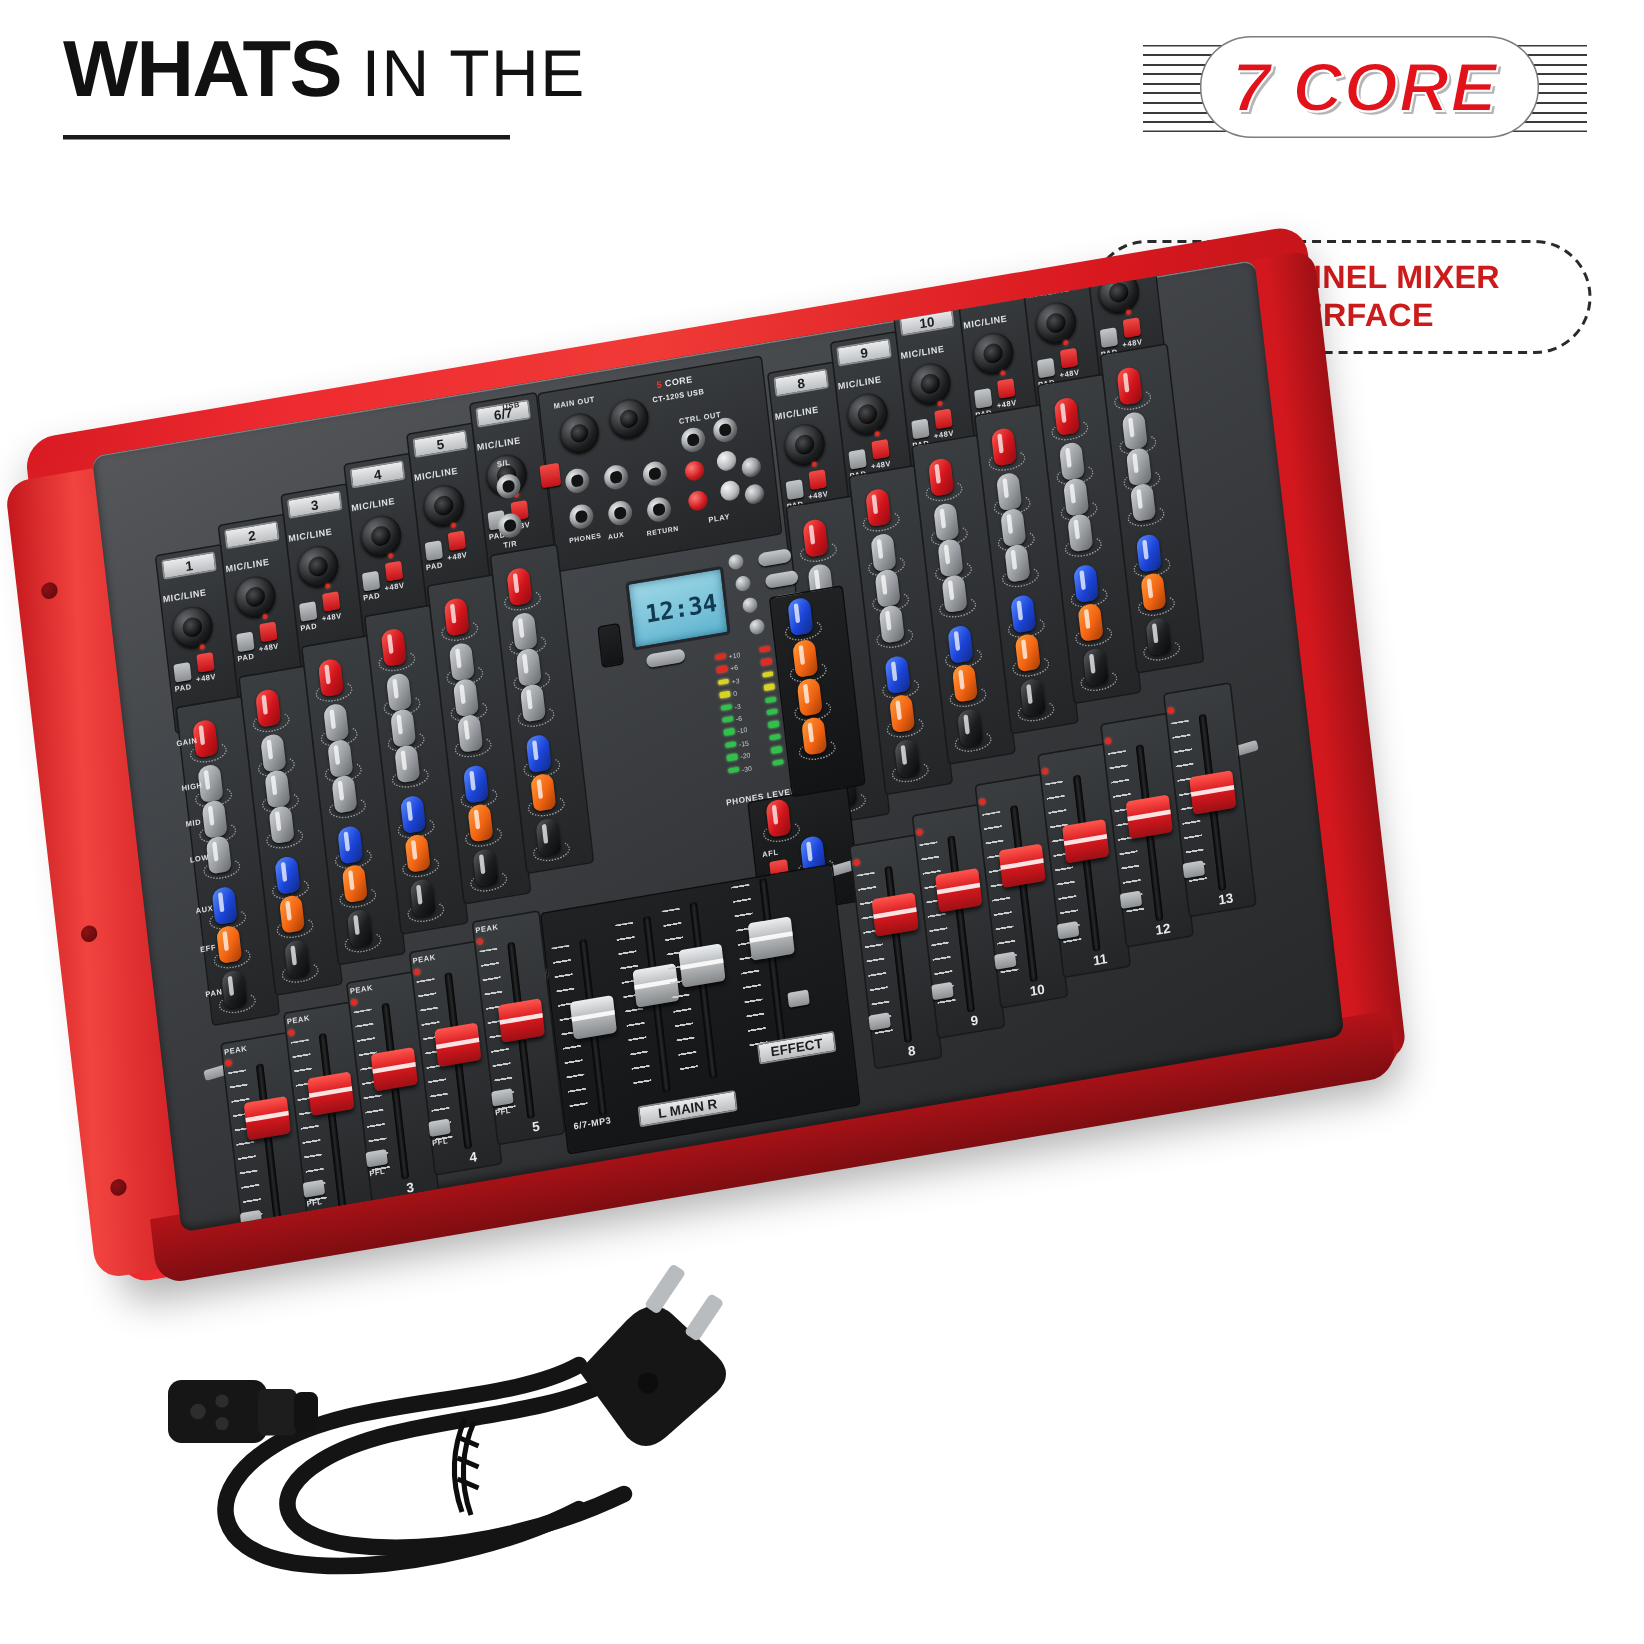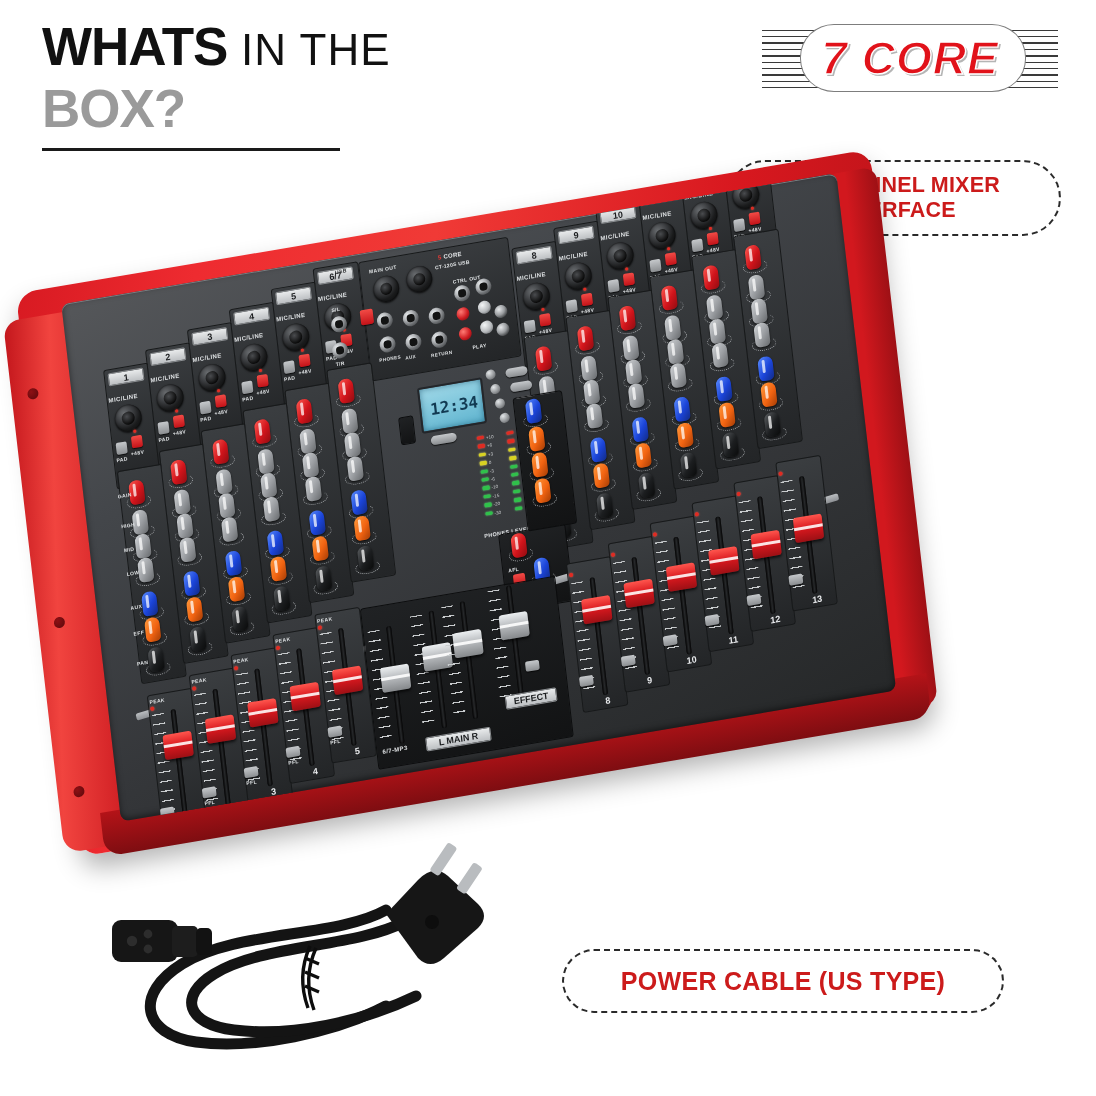--- a/index.html
+++ b/index.html
@@ -139,37 +139,35 @@
 </head>
 <body>
 
 <div class="stage">
 
   <div id="heading">
     <div class="l1">
       <span class="w1">WHATS</span>
       <span class="w2">IN THE</span>
     </div>
-    <div class="l2">BOX?</div>
     <div class="rule"></div>
   </div>
 
   <div id="logo">
     <div class="stripes"></div>
     <div class="blob"></div>
     <div class="txt">7 CORE</div>
   </div>
 
   <div class="badge" id="badge-mixer">
     <span>
       <span>12 CHANNEL MIXER</span><br>
       <span>INTERFACE</span>
     </span>
   </div>
-  <div class="badge" id="badge-cable">POWER CABLE (US TYPE)</div>
 
   <div id="mixer-wrap">
     <div id="mixer">
       <div class="chassis"></div>
       <div class="chassis-left">
         <div class="screw" style="left:16px;top:70px;"></div>
         <div class="screw" style="left:16px;top:300px;"></div>
         <div class="screw" style="left:16px;top:470px;"></div>
       </div>
       <div class="chassis-right"></div>

